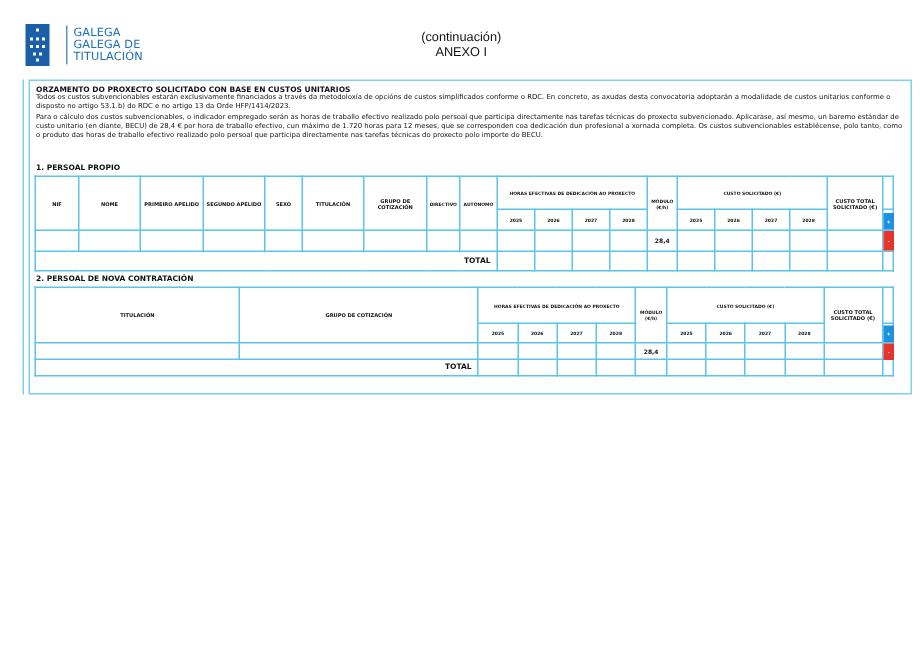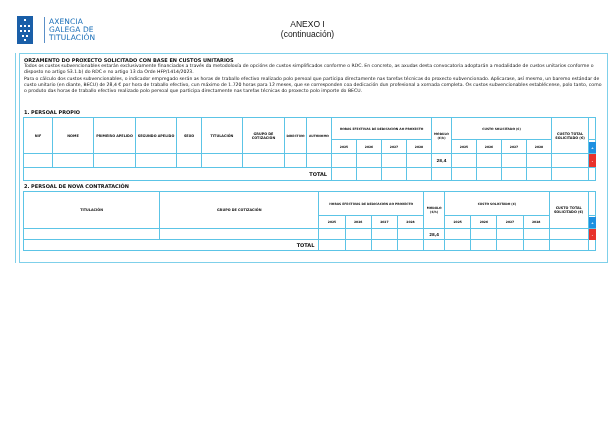--- a/index.html
+++ b/index.html
@@ -42,29 +42,29 @@
       <span style="left:11px;top:9px"></span>
     <span style="left:3px;top:14px"></span>
       <span style="left:7px;top:14px"></span>
       <span style="left:11px;top:14px"></span>
     <span style="left:5px;top:19px"></span>
       <span style="left:9px;top:19px"></span>
     <span style="left:7px;top:23px"></span>
   </div>
   <div class="logo-sep"></div>
   <div class="logo-text">
-    <div>AXENCIA</div>
+    <div>GALEGA</div>
     <div>GALEGA DE</div>
     <div>TITULACIÓN</div>
   </div>
 </div>
 
 <div class="title">
+  <div>(continuación)</div>
   <div>ANEXO I</div>
-  <div>(continuación)</div>
 </div>
 
 <div class="frame-inner-left"></div>
 <div class="frame"></div>
 
 <div class="intro">
   <div class="h">ORZAMENTO DO PROXECTO SOLICITADO CON BASE EN CUSTOS UNITARIOS</div>
   <div>Todos os custos subvencionables estarán exclusivamente financiados a través da metodoloxía de opcións de custos simplificados conforme o RDC. En concreto, as axudas desta convocatoria adoptarán a modalidade de custos unitarios conforme o disposto no artigo 53.1.b) do RDC e no artigo 13 da Orde HFP/1414/2023.</div>
   <div>Para o cálculo dos custos subvencionables, o indicador empregado serán as horas de traballo efectivo realizado polo persoal que participa directamente nas tarefas técnicas do proxecto subvencionado. Aplicarase, así mesmo, un baremo estándar de custo unitario (en diante, BECU) de 28,4 € por hora de traballo efectivo, cun máximo de 1.720 horas para 12 meses, que se corresponden coa dedicación dun profesional a xornada completa. Os custos subvencionables establécense, polo tanto, como o produto das horas de traballo efectivo realizado polo persoal que participa directamente nas tarefas técnicas do proxecto polo importe do BECU.</div>
 </div>

